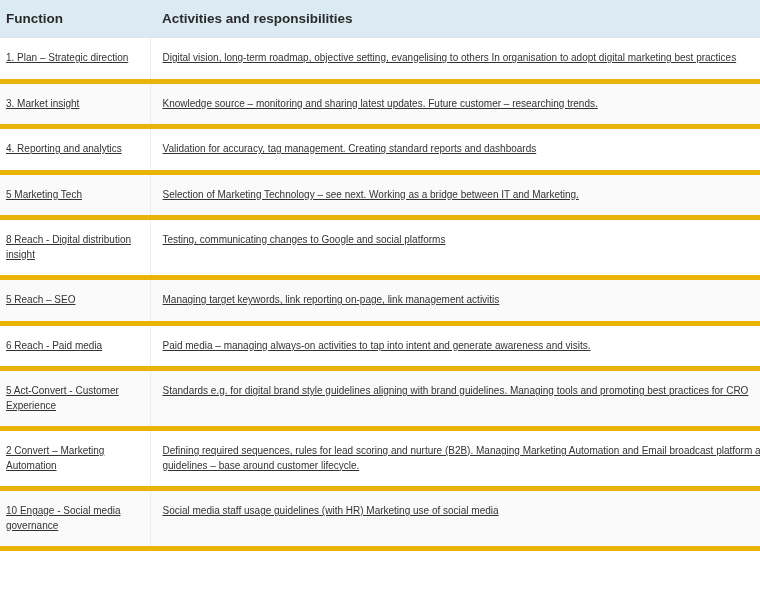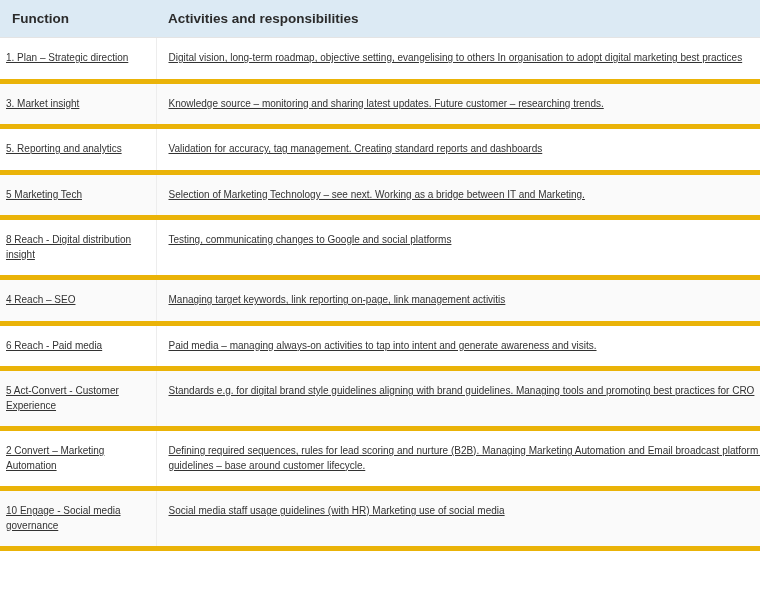--- a/index.html
+++ b/index.html
@@ -27,21 +27,21 @@
     color: #2b2b2b;
     font-size: 13.5px;
     font-weight: bold;
     text-align: left;
     padding: 11px 12px 11px 8px;
     vertical-align: middle;
     border-bottom: 1px solid #e4e4e4;
   }
   table.fn-table th.col-function {
     width: 132px;
-    padding-left: 12px;
+    padding-left: 6px;
   }
   table.fn-table th.col-activities {
     width: 628px;
     padding-left: 12px;
   }
   table.fn-table td {
     font-size: 10px;
     line-height: 1.45;
     vertical-align: top;
     padding: 13px 10px 13px 6px;
@@ -78,33 +78,33 @@
     <tbody>
       <tr>
         <td class="cell-function">1. Plan – Strategic direction</td>
         <td class="cell-activities">Digital vision, long-term roadmap, objective setting, evangelising to others In organisation to adopt digital marketing best practices</td>
       </tr>
       <tr class="alt">
         <td class="cell-function">3. Market insight</td>
         <td class="cell-activities">Knowledge source – monitoring and sharing latest updates. Future customer – researching trends.</td>
       </tr>
       <tr>
-        <td class="cell-function">5. Reporting and analytics</td>
+        <td class="cell-function">4. Reporting and analytics</td>
         <td class="cell-activities">Validation for accuracy, tag management. Creating standard reports and dashboards</td>
       </tr>
       <tr class="alt">
         <td class="cell-function">5 Marketing Tech</td>
         <td class="cell-activities">Selection of Marketing Technology – see next. Working as a bridge between IT and Marketing.</td>
       </tr>
       <tr>
         <td class="cell-function">8 Reach - Digital distribution insight</td>
         <td class="cell-activities">Testing, communicating changes to Google and social platforms</td>
       </tr>
       <tr class="alt">
-        <td class="cell-function">4 Reach – SEO</td>
+        <td class="cell-function">5 Reach – SEO</td>
         <td class="cell-activities">Managing target keywords, link reporting on-page, link management activitis</td>
       </tr>
       <tr>
         <td class="cell-function">6 Reach - Paid media</td>
         <td class="cell-activities">Paid media – managing always-on activities to tap into intent and generate awareness and visits.</td>
       </tr>
       <tr class="alt">
         <td class="cell-function">5 Act-Convert - Customer Experience</td>
         <td class="cell-activities">Standards e.g. for digital brand style guidelines aligning with brand guidelines. Managing tools and promoting best practices for CRO</td>
       </tr>

